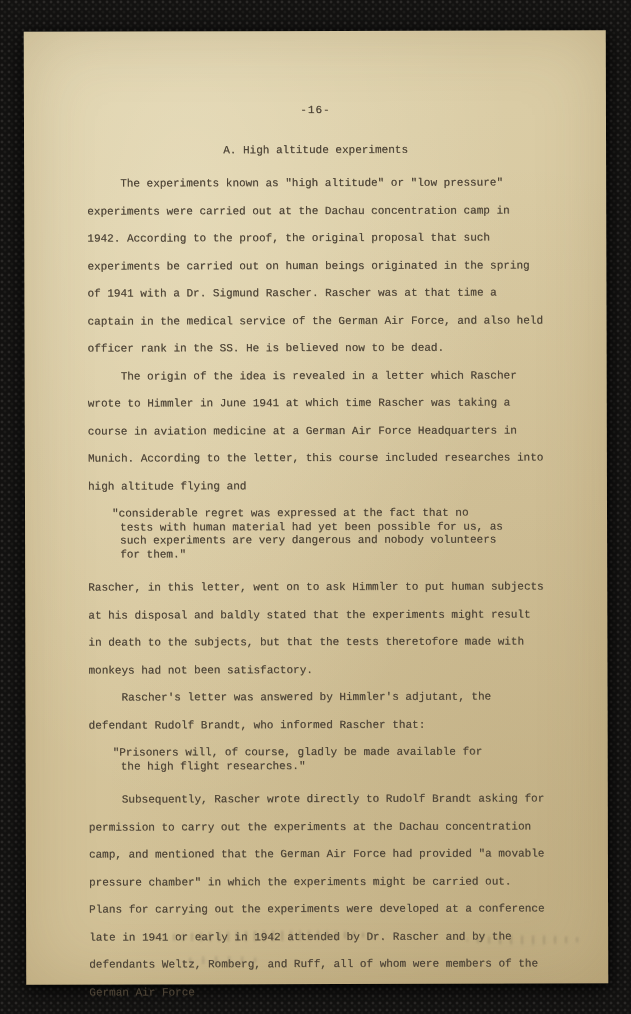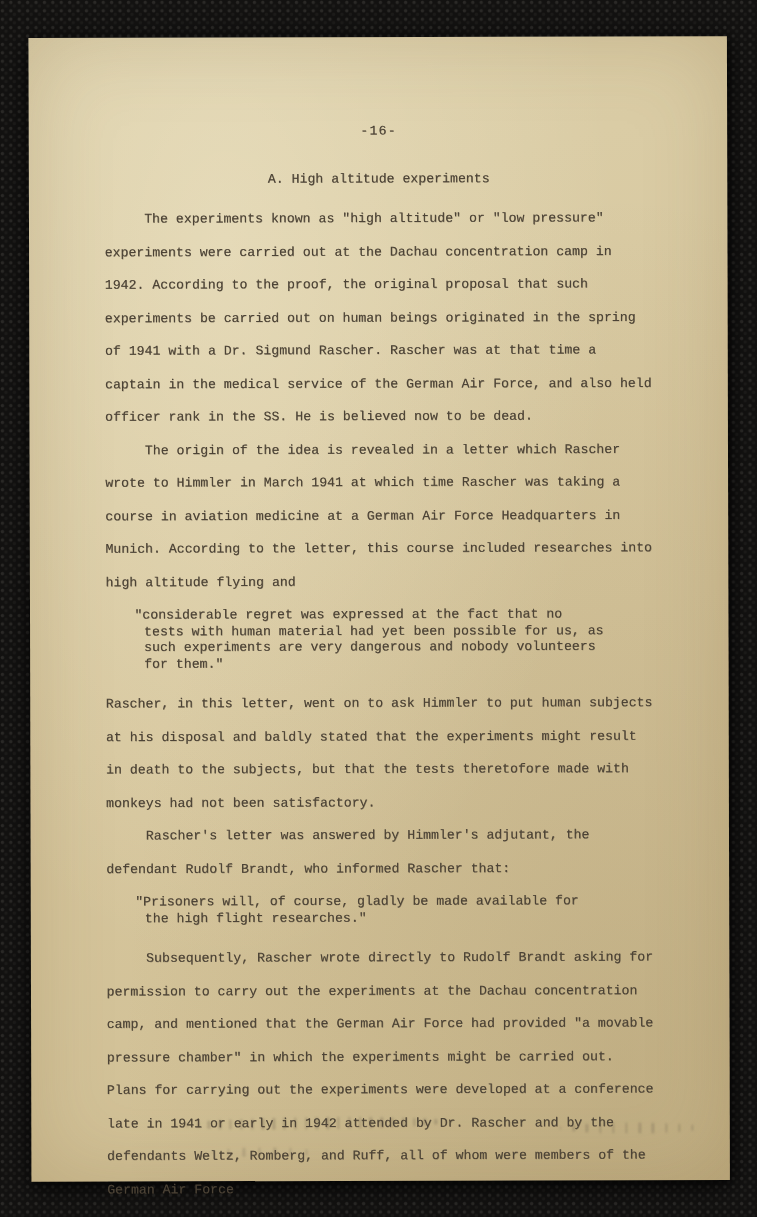--- a/index.html
+++ b/index.html
@@ -116,21 +116,21 @@
   }
 </style>
 </head>
 <body>
 
 <div class="paper">
   <div class="page-number">-16-</div>
   <div class="heading">A.  High altitude experiments</div>
   <div class="content">
       <div class="block paragraph">The experiments known as "high altitude" or "low pressure" experiments were carried out at the Dachau concentration camp in 1942. According to the proof, the original proposal that such experiments be carried out on human beings originated in the spring of 1941 with a Dr. Sigmund Rascher.  Rascher was at that time a captain in the medical service of the German Air Force, and also held officer rank in the SS.  He is believed now to be dead.</div>
-      <div class="block paragraph">The origin of the idea is revealed in a letter which Rascher wrote to Himmler in March 1941 at which time Rascher was taking a course in aviation medicine at a German Air Force Headquarters in Munich. According to the letter, this course included researches into high altitude flying and</div>
+      <div class="block paragraph">The origin of the idea is revealed in a letter which Rascher wrote to Himmler in June 1941 at which time Rascher was taking a course in aviation medicine at a German Air Force Headquarters in Munich. According to the letter, this course included researches into high altitude flying and</div>
       <div class="block blockquote">"considerable regret was expressed at the fact that no tests with human material had yet been possible for us, as such experiments are very dangerous and nobody volunteers for them."</div>
       <div class="block continuation">Rascher, in this letter, went on to ask Himmler to put human subjects at his disposal and baldly stated that the experiments might result in death to the subjects, but that the tests theretofore made with monkeys had not been satisfactory.</div>
       <div class="block paragraph">Rascher's letter was answered by Himmler's adjutant, the defendant Rudolf Brandt, who informed Rascher that:</div>
       <div class="block blockquote">"Prisoners will, of course, gladly be made available for the high flight researches."</div>
       <div class="block paragraph">Subsequently, Rascher wrote directly to Rudolf Brandt asking for permission to carry out the experiments at the Dachau concentration camp, and mentioned that the German Air Force had provided "a movable pressure chamber" in which the experiments might be carried out.  Plans for carrying out the experiments were developed at a conference late in 1941 or early in 1942 attended by Dr. Rascher and by the defendants Weltz, Romberg, and Ruff, all of whom were members of the German Air Force</div>
     </div>
   <div class="smudge smudge-1"></div>
   <div class="smudge smudge-2"></div>
   <div class="smudge smudge-3"></div>
 </div>

